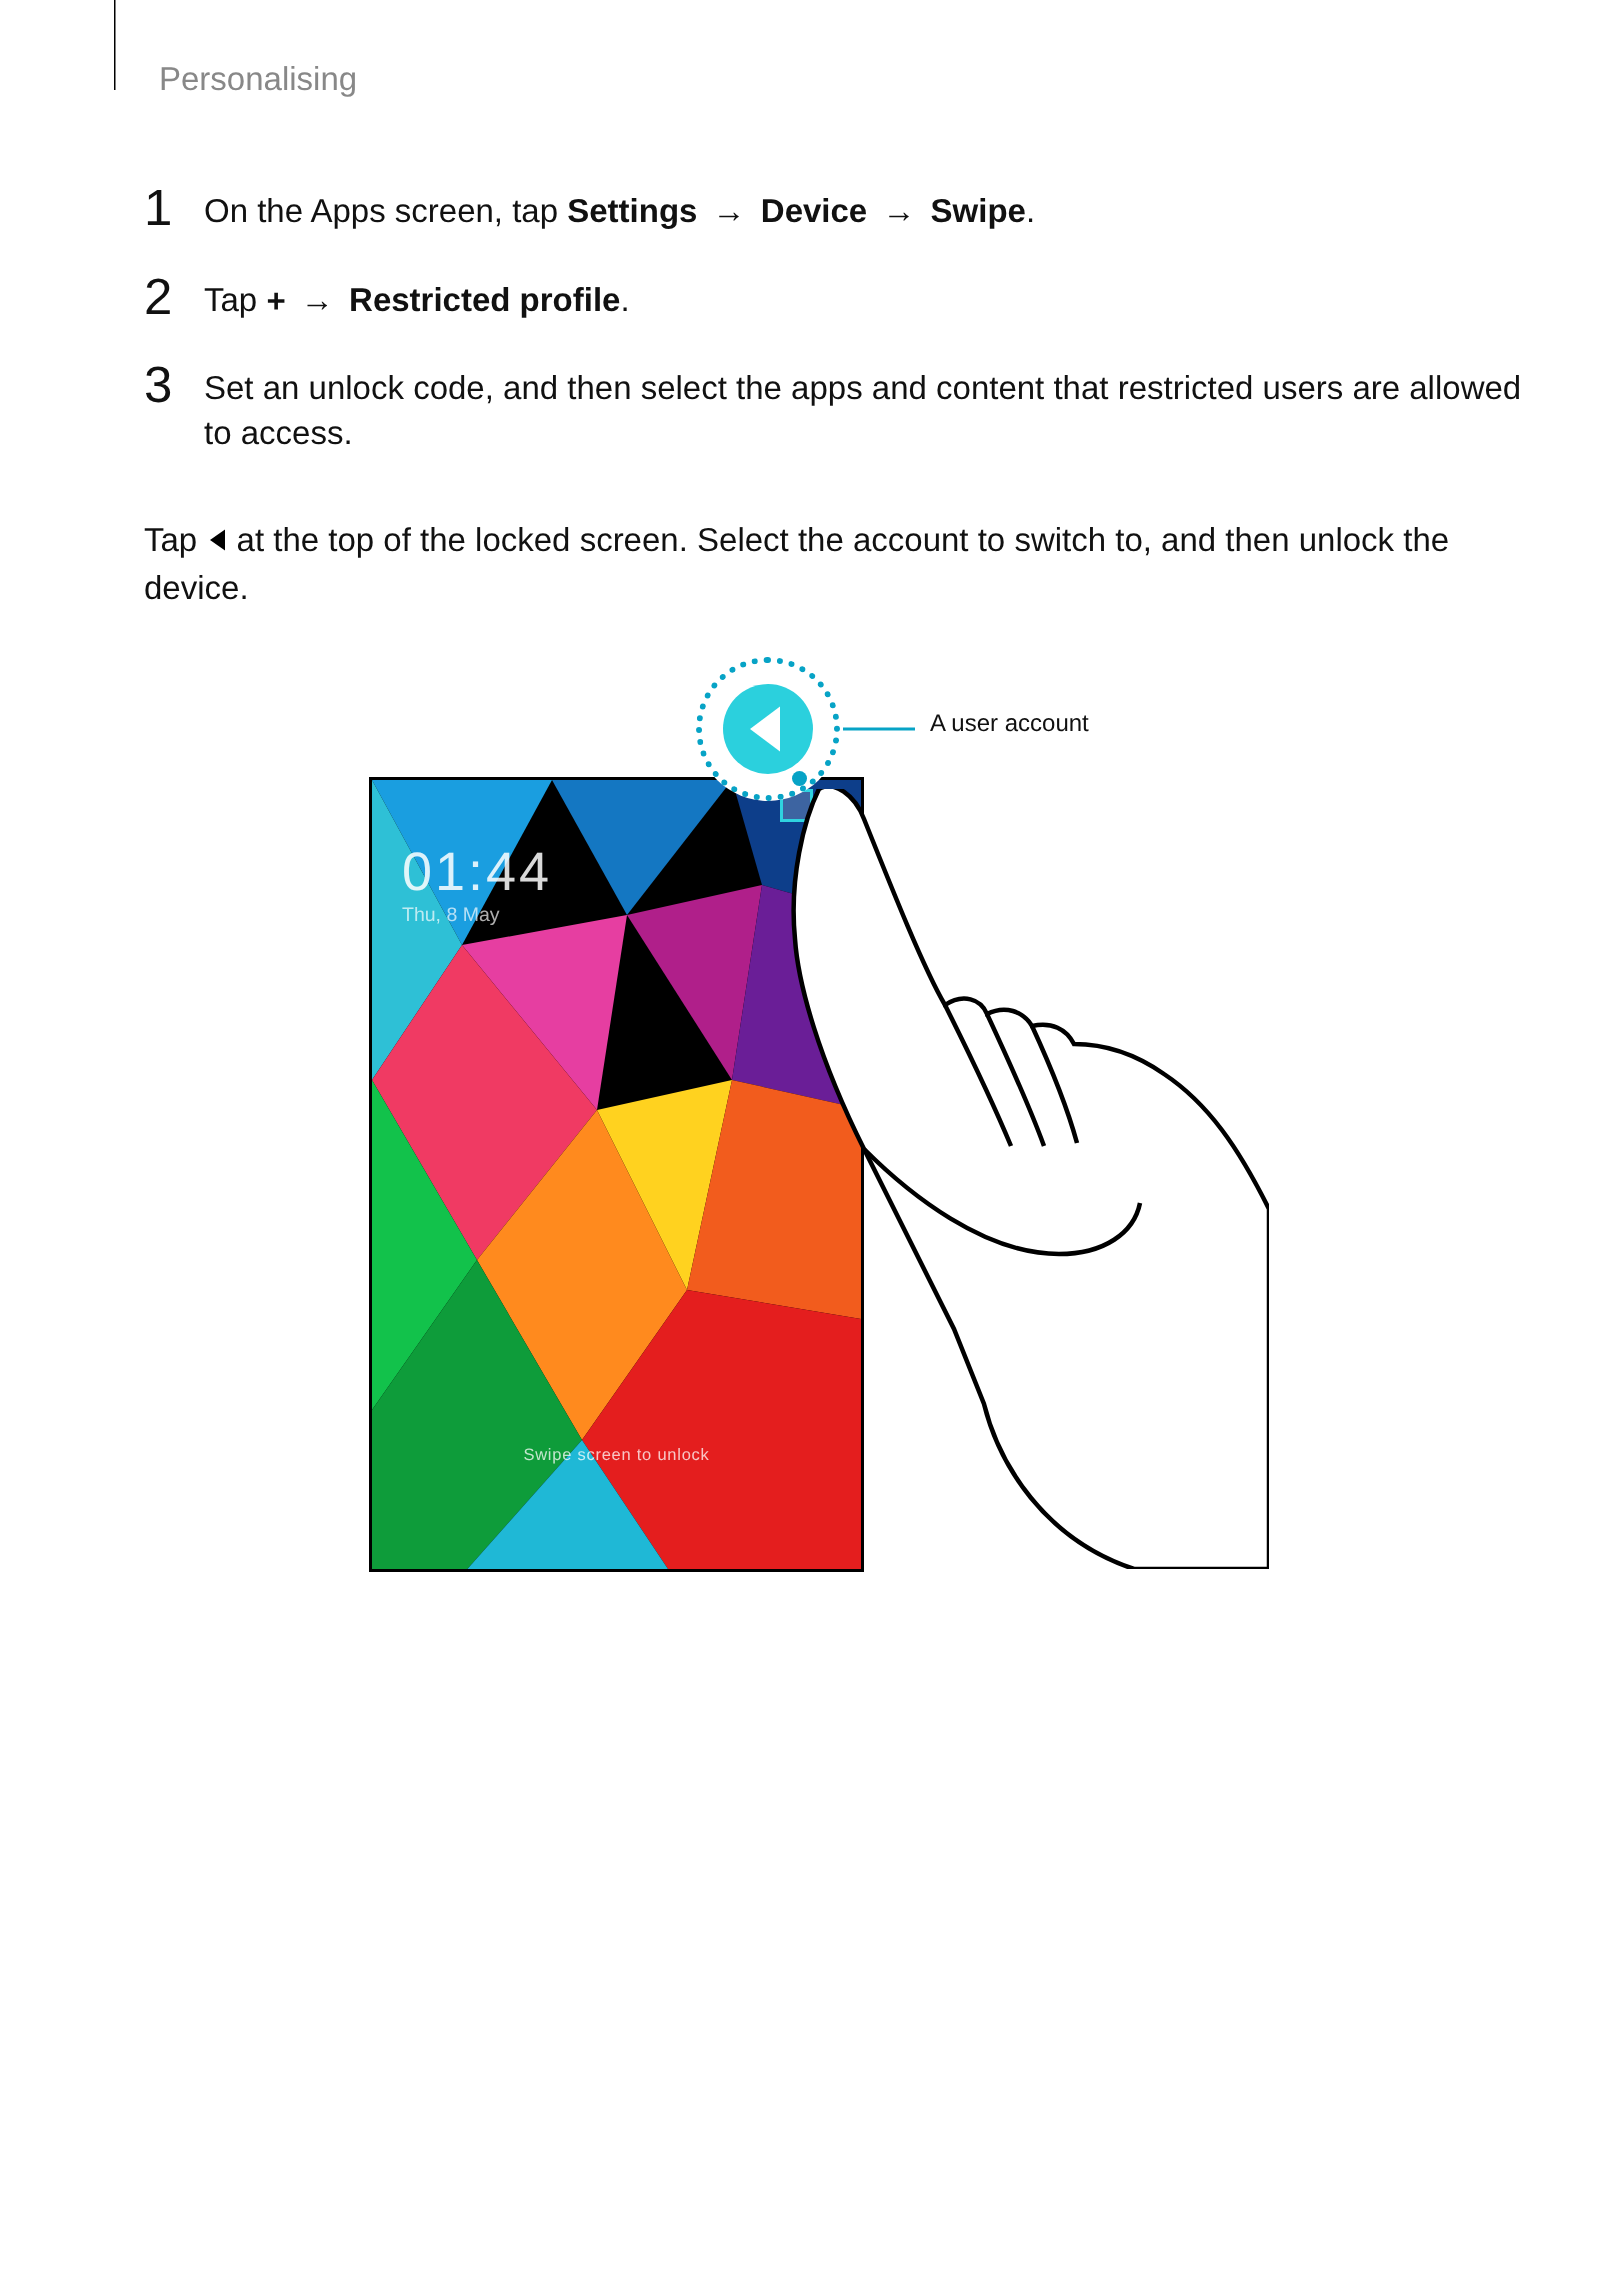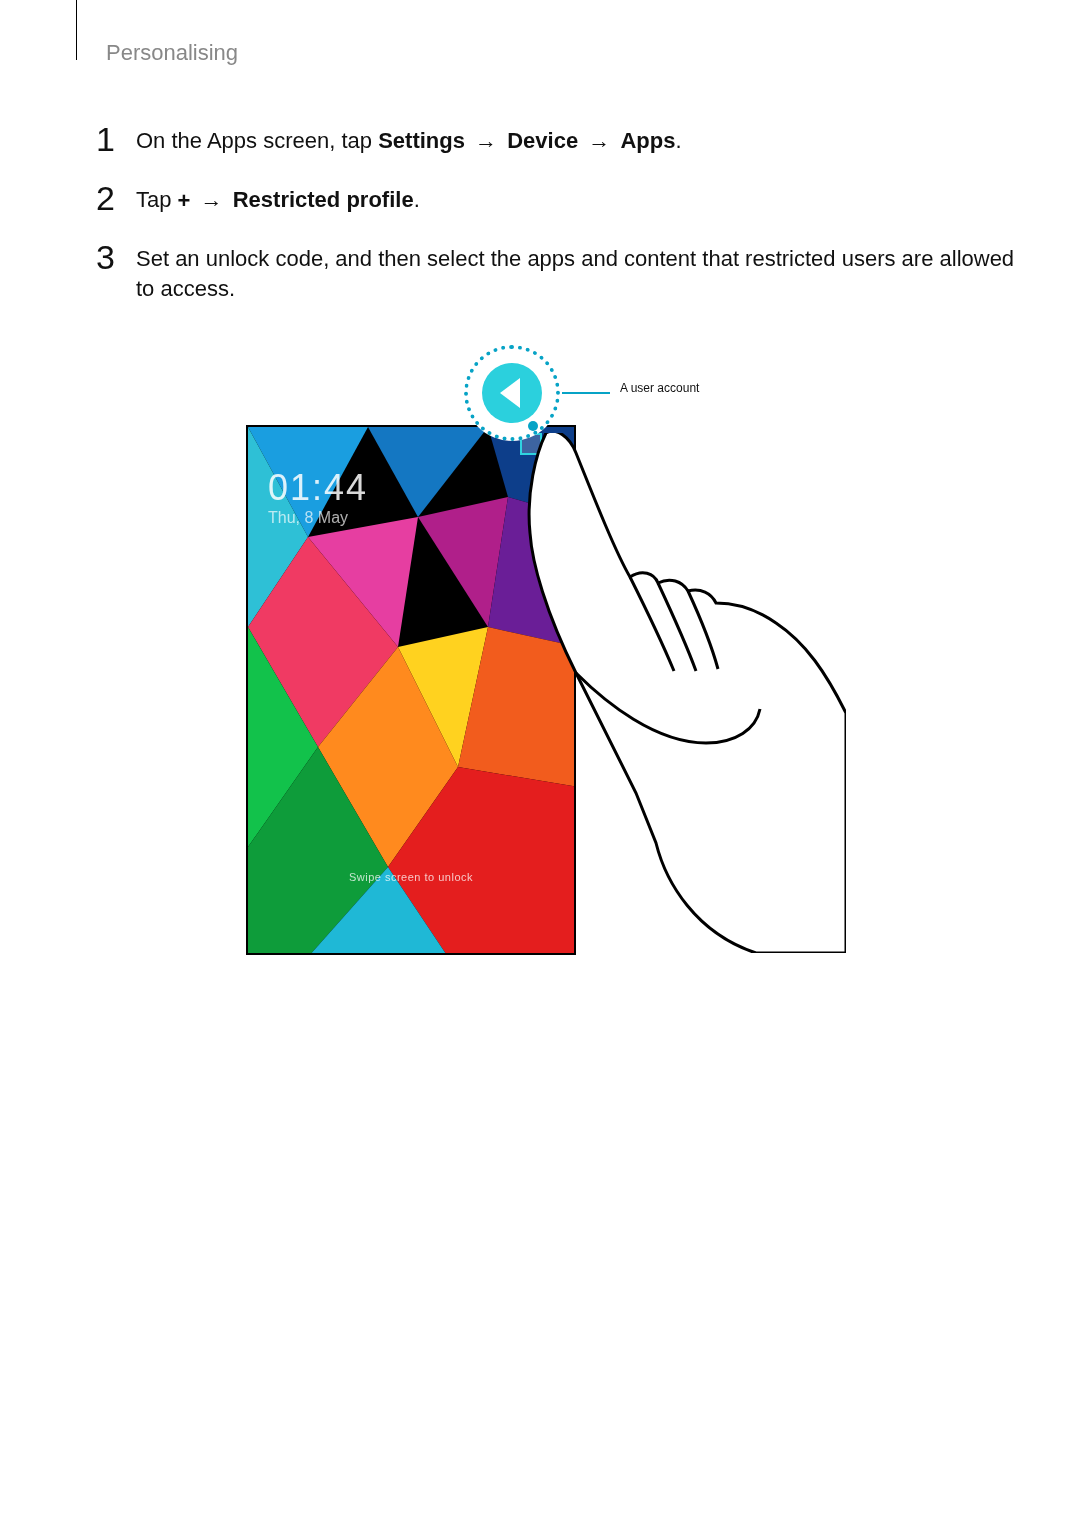--- a/index.html
+++ b/index.html
@@ -98,21 +98,21 @@
   .clock {
     position: absolute;
     top: 40px;
     left: 20px;
     color: rgba(255,255,255,0.85);
     font-size: 36px;
     font-weight: 300;
     letter-spacing: 2px;
   }
   .clock-sub {
-    font-size: 16px;
+    font-size: 13px;
     letter-spacing: 0;
     opacity: .8;
   }
   .swipe-txt {
     position: absolute;
     bottom: 70px;
     left: 0;
     right: 0;
     text-align: center;
     color: rgba(255,255,255,0.75);
@@ -187,21 +187,21 @@
     left: 316px;
     top: 47px;
     width: 48px;
     height: 0;
     border-top: 2px solid #07a3c6;
   }
   .callout-text {
     position: absolute;
     left: 374px;
     top: 36px;
-    font-size: 12px;
+    font-size: 16px;
   }
   
   .hand {
     position: absolute;
     left: 260px;
     top: 88px;
     width: 340px;
     height: 520px;
   }
   .hand svg { width: 100%; height: 100%; }
@@ -224,21 +224,21 @@
 
   <div class="steps">
 
     <div class="step">
       <div class="step-num">1</div>
       <div class="step-body">
         <span>On the Apps screen, tap </span><span class="b">Settings</span>
         <span class="arrow">→</span>
         <span class="b">Device</span>
         <span class="arrow">→</span>
-        <span class="b">Apps</span><span>.</span>
+        <span class="b">Swipe</span><span>.</span>
       </div>
     </div>
 
     <div class="step">
       <div class="step-num">2</div>
       <div class="step-body">
         <span>Tap </span><span class="plus-icon">+</span>
         <span class="arrow">→</span>
         <span class="b">Restricted profile</span><span>.</span>
       </div>
@@ -246,20 +246,27 @@
 
     <div class="step">
       <div class="step-num">3</div>
       <div class="step-body">
         <span>Set an unlock code, and then select the apps and content that restricted users are allowed to access.</span>
       </div>
     </div>
   </div>
 
 
+  <div class="para">
+    <span>Tap </span><span class="tri-icon">
+      <svg width="14" height="16" viewBox="0 0 14 16">
+          <polygon points="12,1 12,15 2,8" fill="#000"></polygon>
+        </svg>
+    </span><span> at the top of the locked screen. Select the account to switch to, and then unlock the device.</span>
+  </div>
 
   <div class="figure-wrap">
 
     <div class="device">
       <div class="device-inner">
         
         <svg width="330" height="530" viewBox="0 0 330 530" preserveAspectRatio="none">
           <polygon points="0,0 120,0 60,110" fill="#1a9ee0"></polygon>
           <polygon points="120,0 240,0 170,90" fill="#1477c2"></polygon>
           <polygon points="240,0 330,0 330,90 260,70" fill="#0d3e8a"></polygon>

